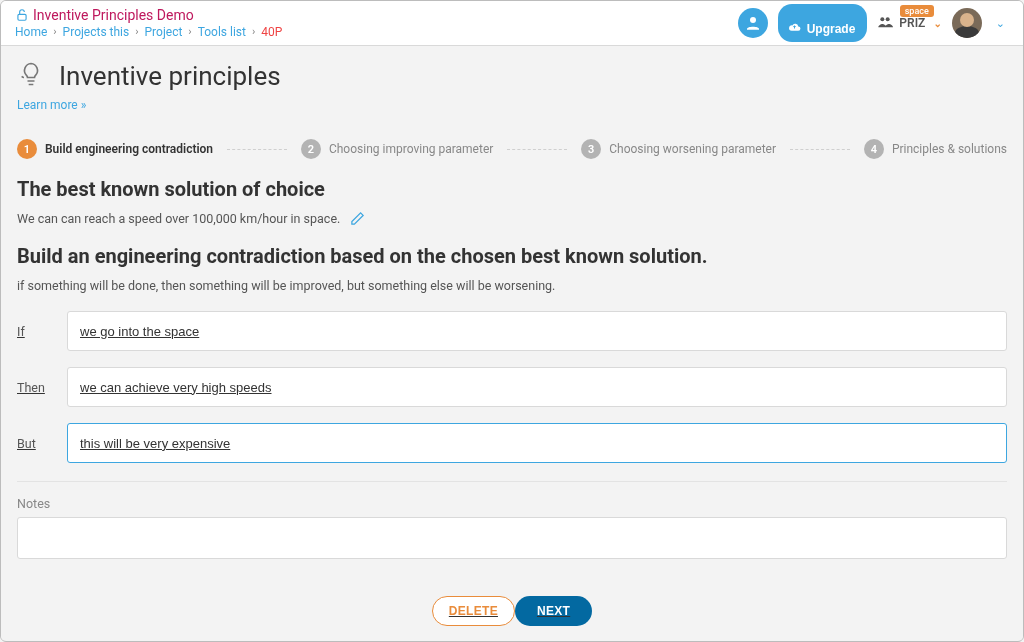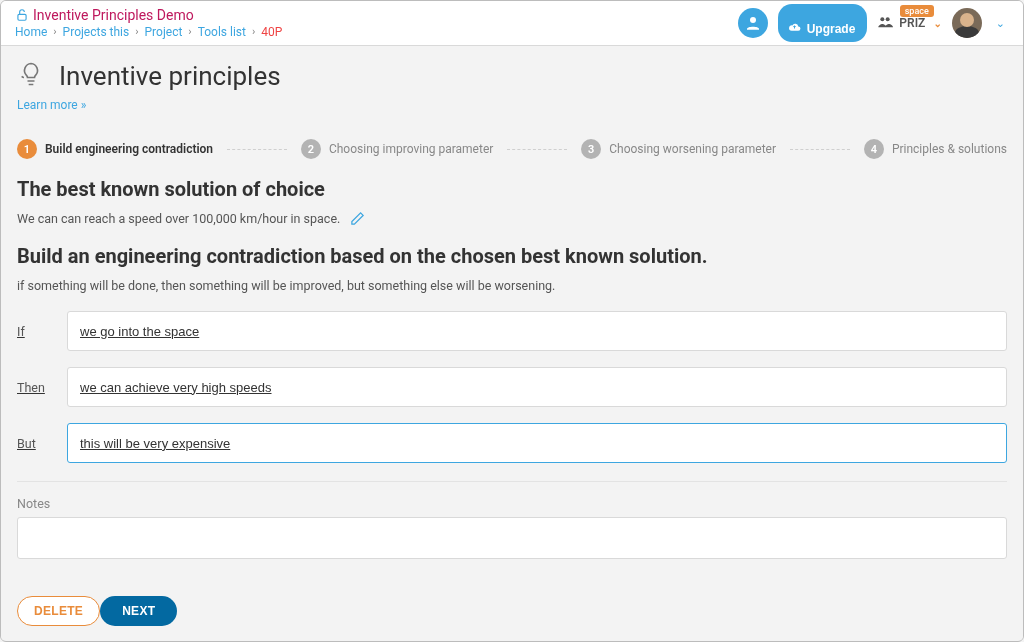--- a/index.html
+++ b/index.html
@@ -107,23 +107,24 @@
   .form-input.focused { border:1.5px solid #3da6e0; }
   .divider-line { border:none; border-top:1px solid #e3e3e3; margin:18px 0 14px 0; }
   .notes-label { font-size:12.5px; color:#888; margin-bottom:6px; display:block;}
   .notes-area {
     width:100%; height:42px; background:#fff; border:1px solid #d9d9d9; border-radius:3px;
     padding:8px 12px; font-size:13px; resize:none; outline:none;
   }
 
   
   .footer {
-    display:flex; justify-content:flex-start; align-items:center;
+    display:flex; justify-content:center; align-items:center;
     padding:10px 16px 14px 16px;
     background:#f3f3f3;
+    text-decoration:underline;
   }
   .delete-btn {
     background:#fff; color:#e98c3b; border:1.5px solid #e98c3b; border-radius:18px;
     padding:7px 16px; font-size:12px; font-weight:600; letter-spacing:.3px; cursor:pointer;
   }
   .next-btn {
     background:#0369a1; color:#fff; border:none; border-radius:18px;
     padding:8px 22px; font-size:12px; font-weight:600; letter-spacing:.3px; cursor:pointer;
   }
 </style>

